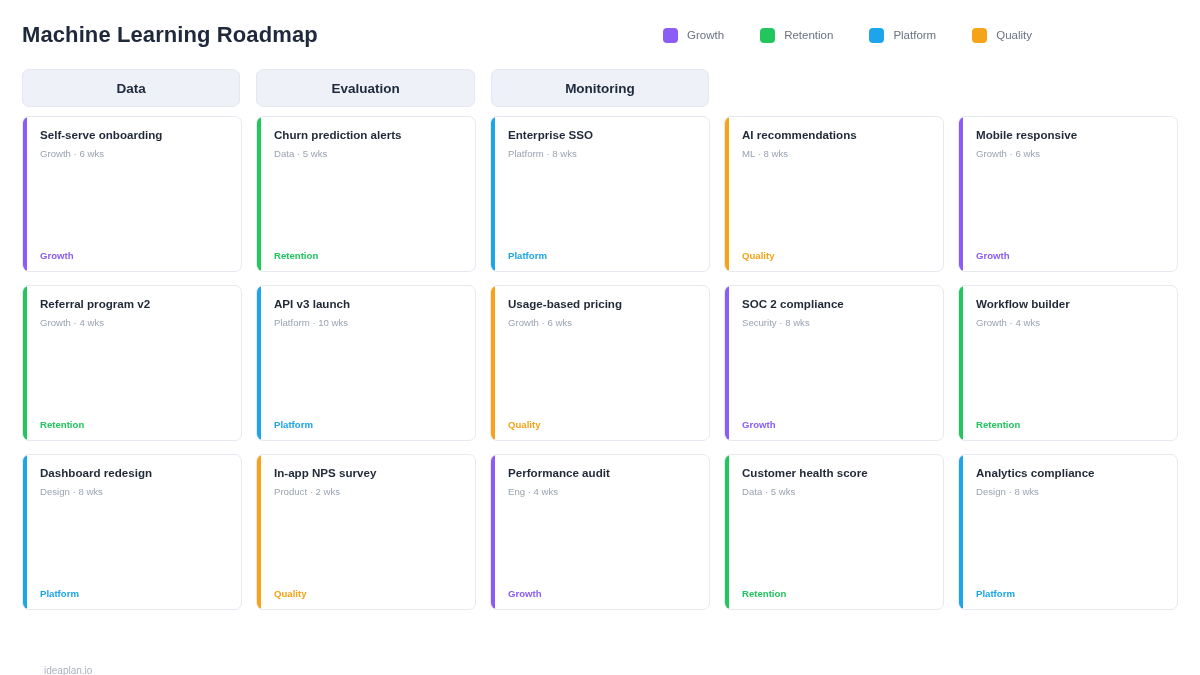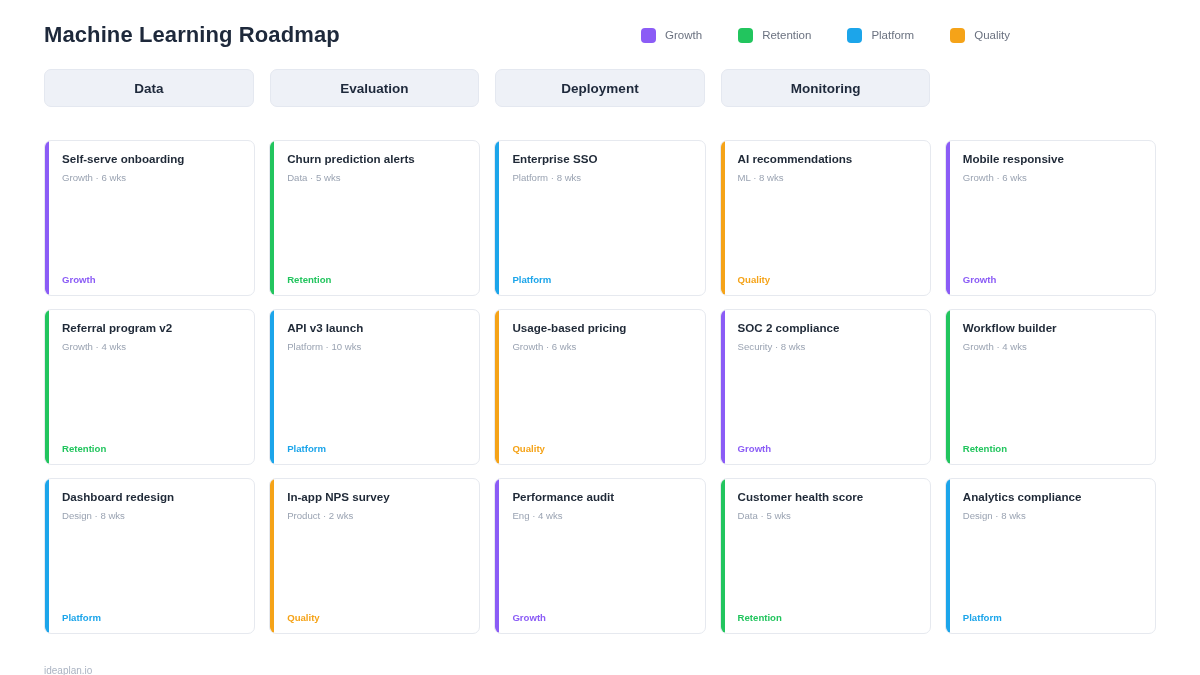--- a/index.html
+++ b/index.html
@@ -13,21 +13,21 @@
     background: #ffffff;
     font-family: "Liberation Sans", sans-serif;
     color: #1f2937;
     overflow: hidden;
   }
   .page {
     position: relative;
     width: 1200px;
     height: 675px;
     box-sizing: border-box;
-    padding: 0 44px;
+    padding: 0 22px;
   }
 
   
   .topbar {
     display: flex;
     align-items: center;
     justify-content: space-between;
     height: 62px;
     padding-top: 8px;
     box-sizing: border-box;
@@ -79,21 +79,21 @@
     display: flex;
     align-items: center;
     justify-content: center;
     font-size: 13.5px;
     font-weight: bold;
     color: #1e293b;
     box-sizing: border-box;
   }
 
   .rows {
-    margin-top: 33px;
+    margin-top: 9px;
     display: flex;
     flex-direction: column;
     gap: 13px;
   }
   .row {
     display: grid;
     grid-template-columns: repeat(5, 1fr);
     gap: 14px;
   }
   .card {
@@ -171,21 +171,20 @@
           <span class="legend-swatch" style="background: rgb(245, 163, 24);"></span>
           <span class="legend-label">Quality</span>
         </div>
       </div>
   </div>
 
   <div class="board">
     <div class="columns-head">
         <div class="col-head">Data</div>
         <div class="col-head">Evaluation</div>
-        <div class="col-head">Deployment</div>
         <div class="col-head">Monitoring</div>
       </div>
     <div class="rows">
         <div class="row">
           <div class="card">
             <div class="card-stripe" style="background: rgb(139, 92, 246);"></div>
             <div class="card-title">Self-serve onboarding</div>
             <div class="card-meta">Growth · 6 wks</div>
             <div class="card-spacer"></div>
             <div class="card-tag" style="color: rgb(139, 92, 246);">Growth</div>

